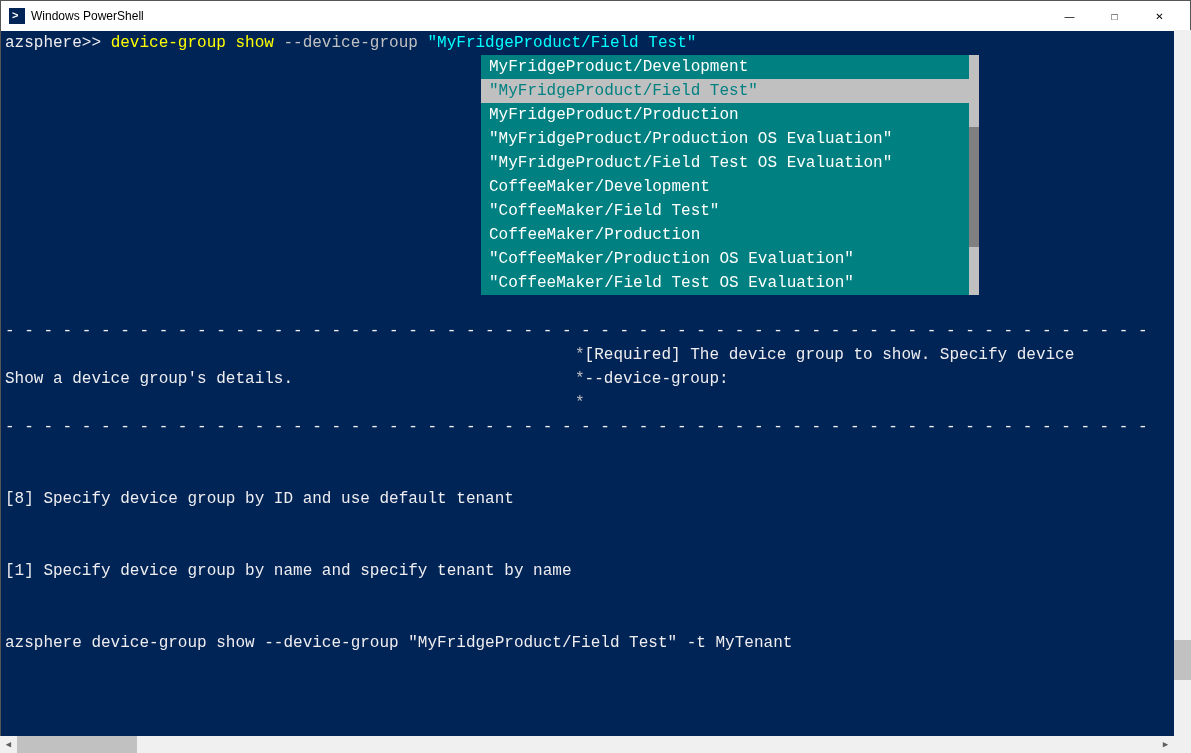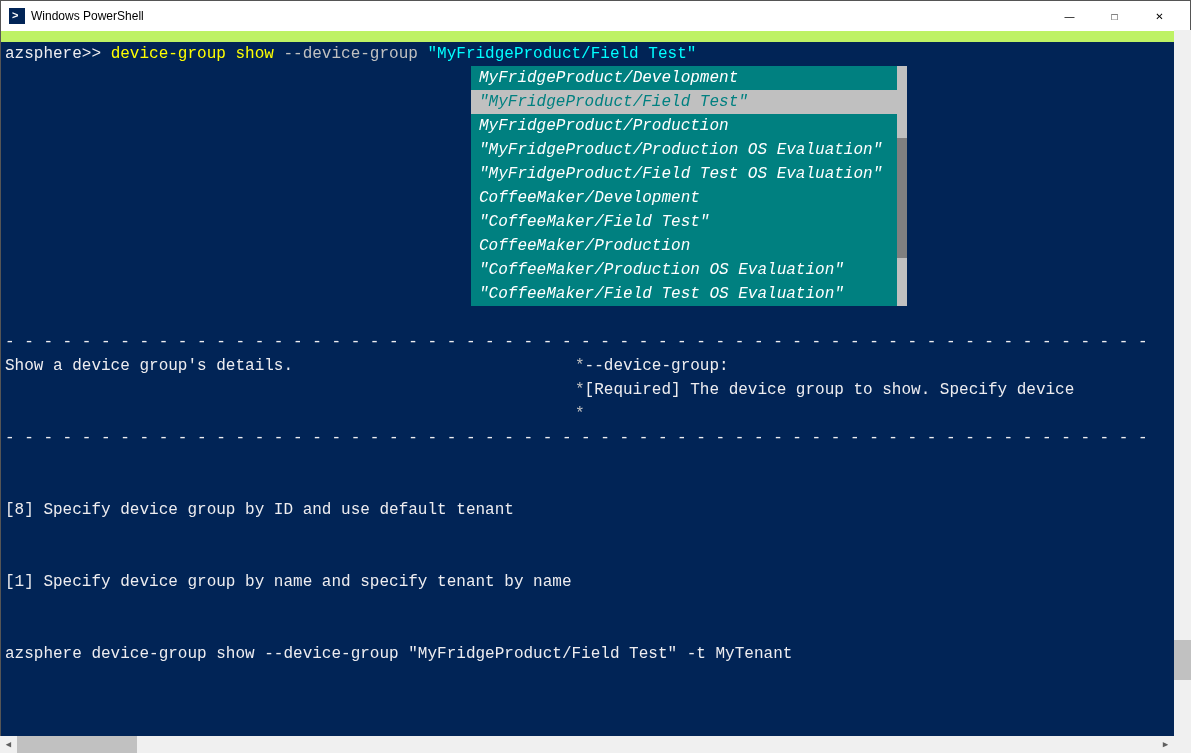--- a/index.html
+++ b/index.html
@@ -1,35 +1,35 @@
 <!DOCTYPE html>
 <html><head>
 <meta charset="utf-8">
 <style>
   * { margin: 0; padding: 0; box-sizing: border-box; }
   html, body { width: 1191px; height: 753px; overflow: hidden; font-family: Consolas, 'Courier New', monospace; }
   
-  .window { width: 1191px; height: 753px; background: #bef264; display: flex; flex-direction: column; border: 1px solid #555; gap: 11px; }
+  .window { width: 1191px; height: 753px; background: #bef264; display: flex; flex-direction: column; border: 1px solid #555; }
   
   .titlebar { height: 30px; background: #fff; display: flex; align-items: center; padding: 0 8px; font-family: 'Segoe UI', Tahoma, sans-serif; font-size: 12px; color: #000; }
   .titlebar .app-icon { width: 16px; height: 16px; background: #012456; margin-right: 6px; position: relative; }
   .titlebar .app-icon::after { content: ">"; color: #fff; font-size: 11px; position: absolute; top: 1px; left: 3px; font-weight: bold; }
   .titlebar .title-text { flex: 1; }
   .titlebar .win-controls { display: flex; gap: 0; }
   .titlebar .win-btn { width: 45px; height: 30px; display: flex; align-items: center; justify-content: center; font-family: 'Segoe UI Symbol', sans-serif; font-size: 10px; cursor: default; }
   
   .terminal { flex: 1; background: #012456; color: #eeedf0; font-size: 16px; line-height: 24px; position: relative; overflow: hidden; padding: 0 4px; }
   
   .cmdline { white-space: pre; }
   .prompt { color: #eeedf0; }
   .cmd-text { color: #ffff00; margin-top: 16px; }
   .arg-text { color: #c0c0c0; }
   .quoted-arg { color: #00ffff; }
   
-  .dropdown { position: absolute; left: 470px; top: 24px; width: 436px; background: #008080; font-style: italic; }
+  .dropdown { position: absolute; left: 480px; top: 24px; width: 498px; background: #008080; }
   .dropdown .item { padding: 0 8px; white-space: pre; color: #ffffff; height: 24px; line-height: 24px; }
   .dropdown .item.selected { background: #c0c0c0; color: #008080; }
   .dropdown .scroll-track { position: absolute; right: 0; top: 0; width: 10px; height: 100%; background: #c0c0c0; }
   .dropdown .scroll-thumb { position: absolute; right: 0; top: 72px; width: 10px; height: 120px; background: #808080; }
   
   .divider { color: #eeedf0; white-space: pre; overflow: hidden; height: 24px; }
   
   .help-section { display: flex; }
   .help-left { width: 570px; white-space: pre; }
   .help-right { flex: 1; white-space: pre; color: #eeedf0; }
@@ -79,26 +79,26 @@
         <div class="item">CoffeeMaker/Production</div>
         <div class="item">"CoffeeMaker/Production OS Evaluation"</div>
         <div class="item">"CoffeeMaker/Field Test OS Evaluation"</div>
       </div>
 
     <div style="height:264px"></div>
 
     <div class="divider">- - - - - - - - - - - - - - - - - - - - - - - - - - - - - - - - - - - - - - - - - - - - - - - - - - - - - - - - - - - - </div>
 
     <div class="help-section">
+      <div class="help-left"></div>
+      <div class="help-right"><span class="ast">*</span><span>[Required] The device group to show. Specify device</span></div>
+    </div>
+    <div class="help-section">
       <div class="help-left">Show a device group's details.</div>
       <div class="help-right"><span class="ast">*</span><span>--device-group:</span></div>
-    </div>
-    <div class="help-section">
-      <div class="help-left"></div>
-      <div class="help-right"><span class="ast">*</span><span>[Required] The device group to show. Specify device</span></div>
     </div>
     <div class="help-section">
       <div class="help-left"></div>
       <div class="help-right"><span class="ast">*</span><span></span></div>
     </div>
 
     <div class="divider">- - - - - - - - - - - - - - - - - - - - - - - - - - - - - - - - - - - - - - - - - - - - - - - - - - - - - - - - - - - - </div>
 
     <div class="examples">
       <div>[8] Specify device group by ID and use default tenant</div>

